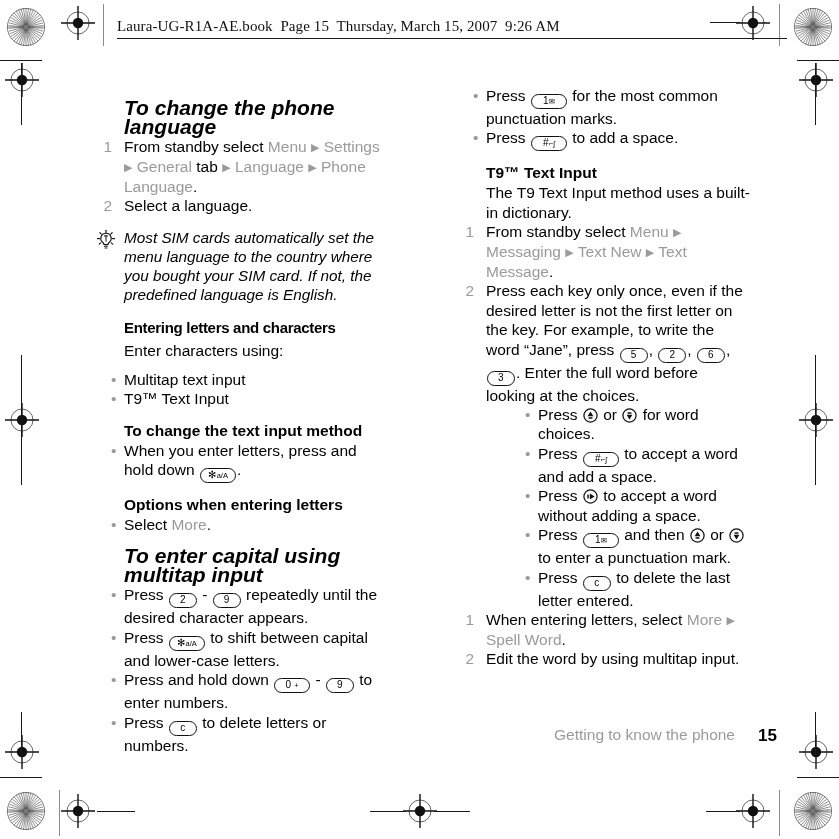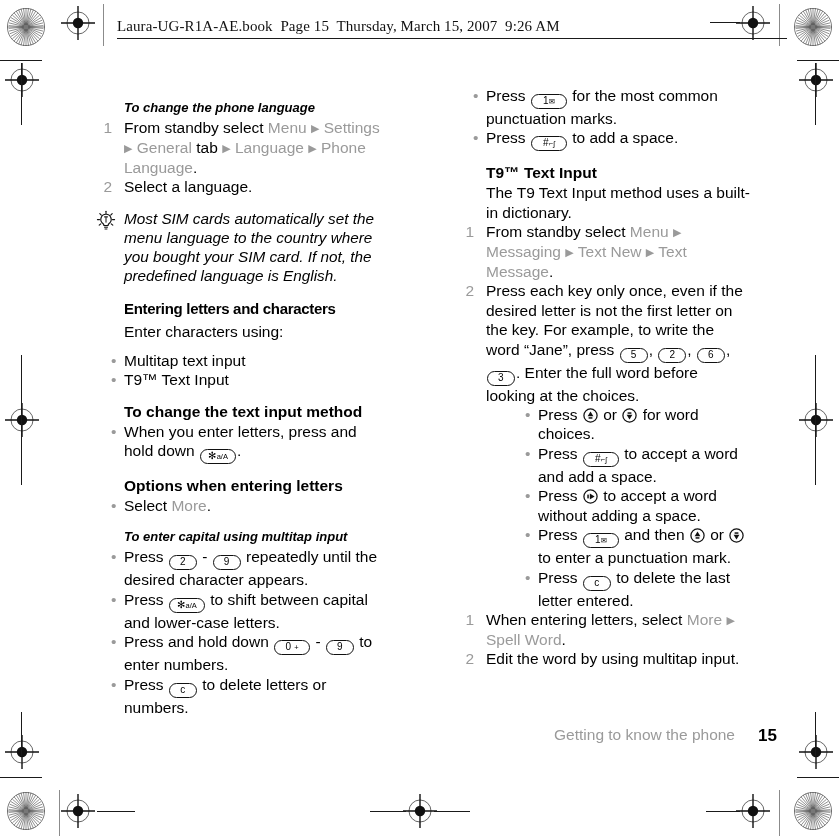--- a/index.html
+++ b/index.html
@@ -61,21 +61,21 @@
     letter-spacing: -.3px;
     margin: 11px 0 1px 36px;
   }
   .h3 {
     font-size: 15.5px;
     font-weight: bold;
     line-height: 19px;
     margin: 12px 0 1px 36px;
   }
   .h4 {
-    font-size: 13px;
+    font-size: 21px;
     font-weight: bold;
     font-style: italic;
     line-height: 19px;
     margin: 12px 0 1px 36px;
   }
   .para {
     font-size: 15.5px;
     line-height: 19.4px;
     margin: 0 0 0 36px;
   }

